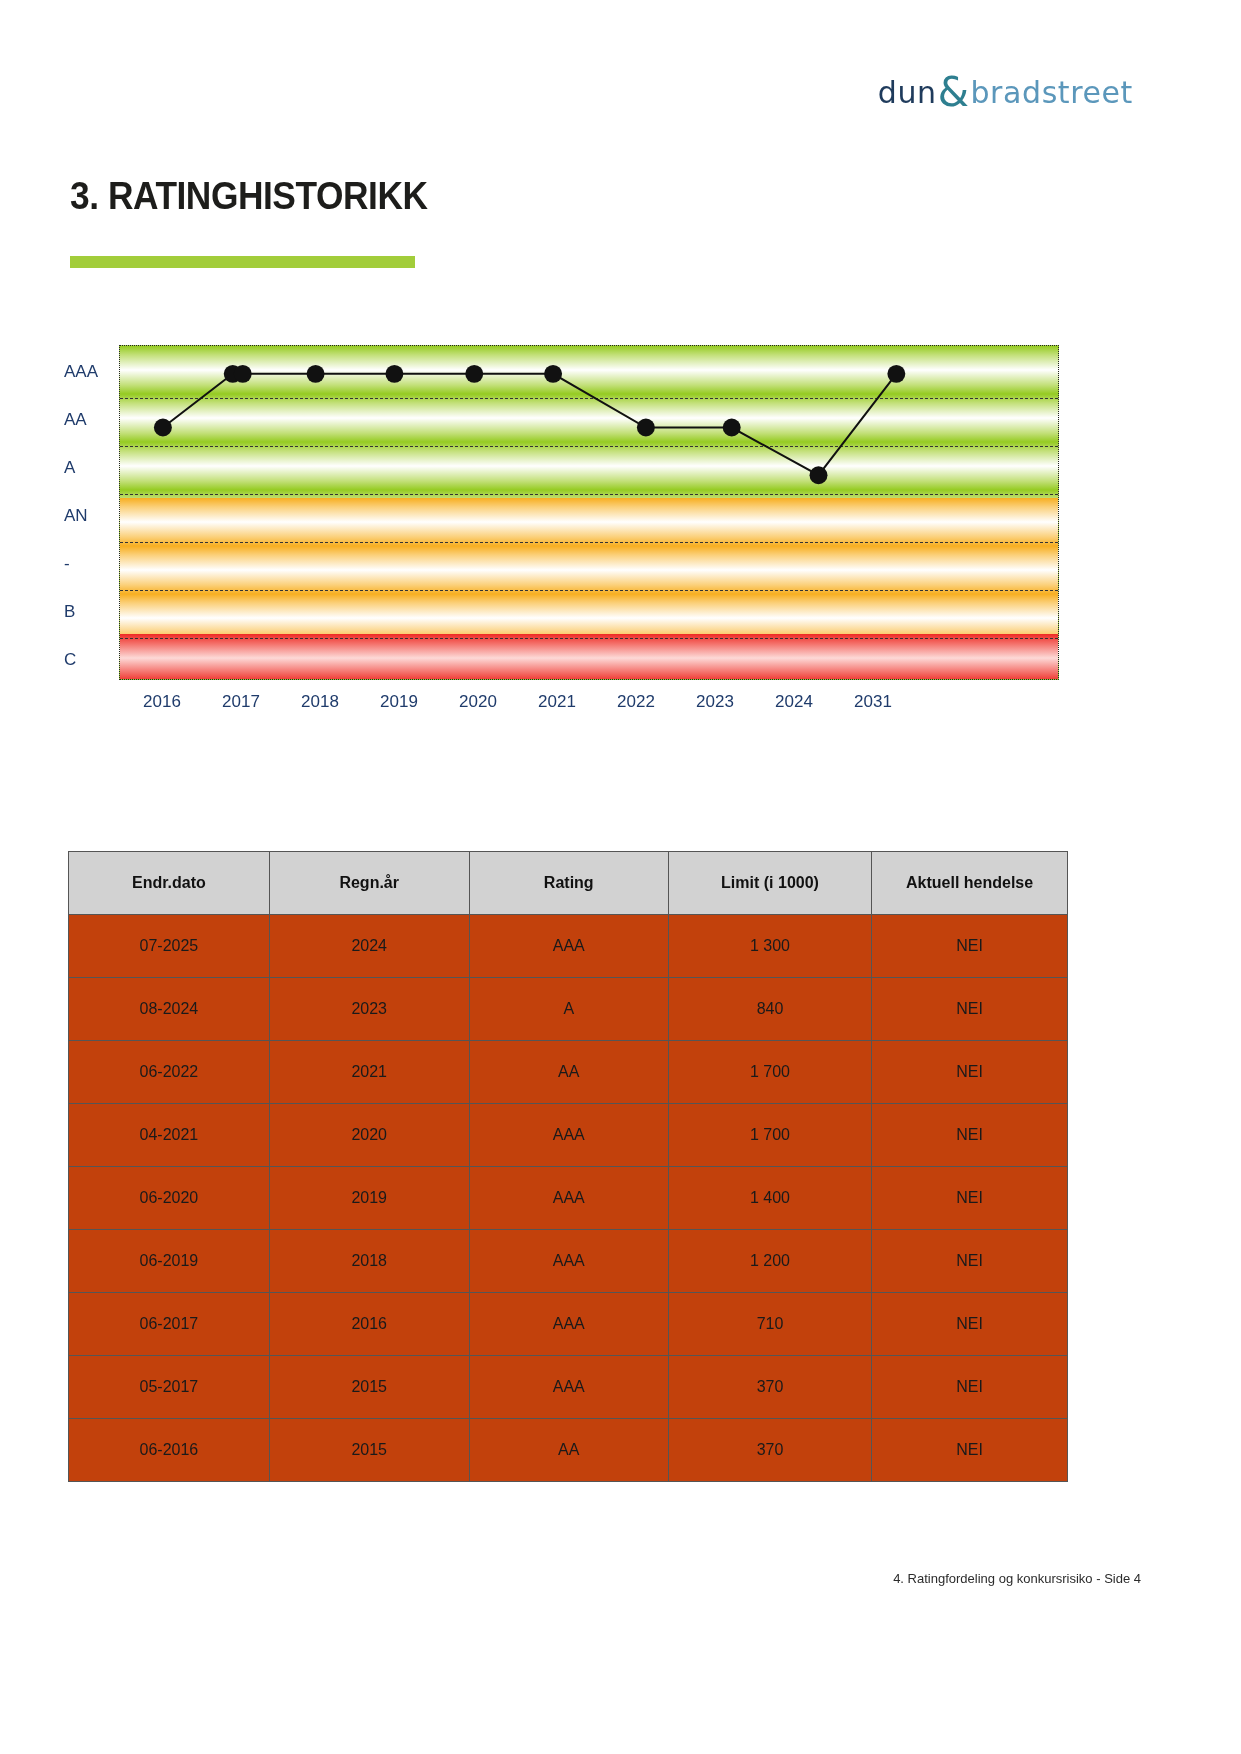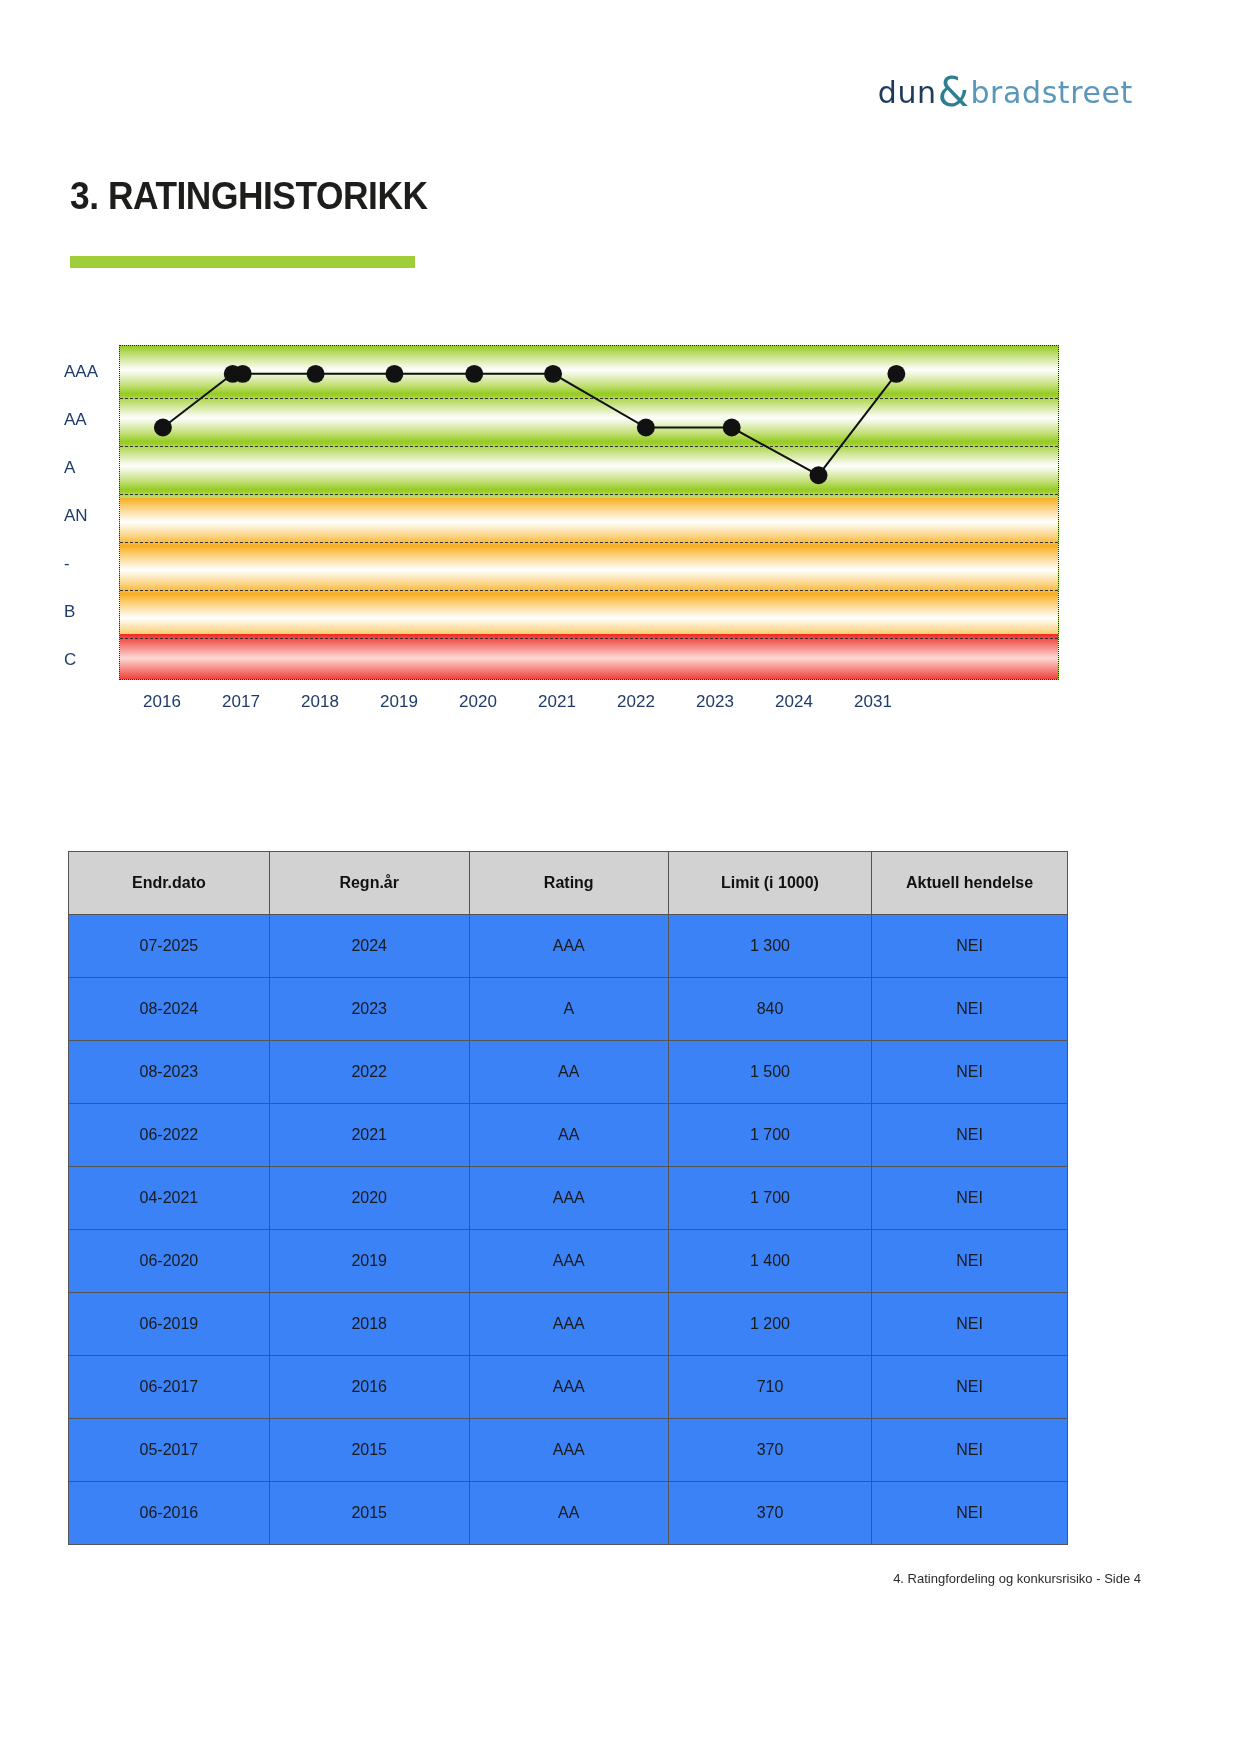--- a/index.html
+++ b/index.html
@@ -189,21 +189,21 @@
     height: 20px;
     font-family: "Liberation Sans", sans-serif;
   }
   .history-table th {
     background: #d2d2d2;
     font-weight: bold;
     color: #111;
     font-size: 16px;
   }
   .history-table td {
-    background: #3b82f6;
+    background: #c2410c;
     color: #1a1a1a;
   }
   .col-0 { width: 200px; }
   .col-1 { width: 200px; }
   .col-2 { width: 200px; }
   .col-3 { width: 205px; }
   .col-4 { width: 195px; }
 
   
   .footer {
@@ -298,27 +298,20 @@
       <td>NEI</td>
     </tr>
     <tr>
       <td>08-2024</td>
       <td>2023</td>
       <td>A</td>
       <td>840</td>
       <td>NEI</td>
     </tr>
     <tr>
-      <td>08-2023</td>
-      <td>2022</td>
-      <td>AA</td>
-      <td>1 500</td>
-      <td>NEI</td>
-    </tr>
-    <tr>
       <td>06-2022</td>
       <td>2021</td>
       <td>AA</td>
       <td>1 700</td>
       <td>NEI</td>
     </tr>
     <tr>
       <td>04-2021</td>
       <td>2020</td>
       <td>AAA</td>

